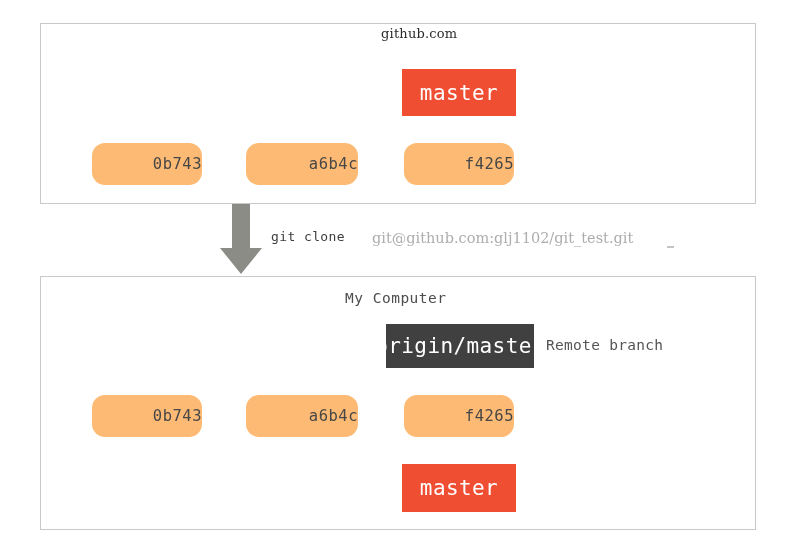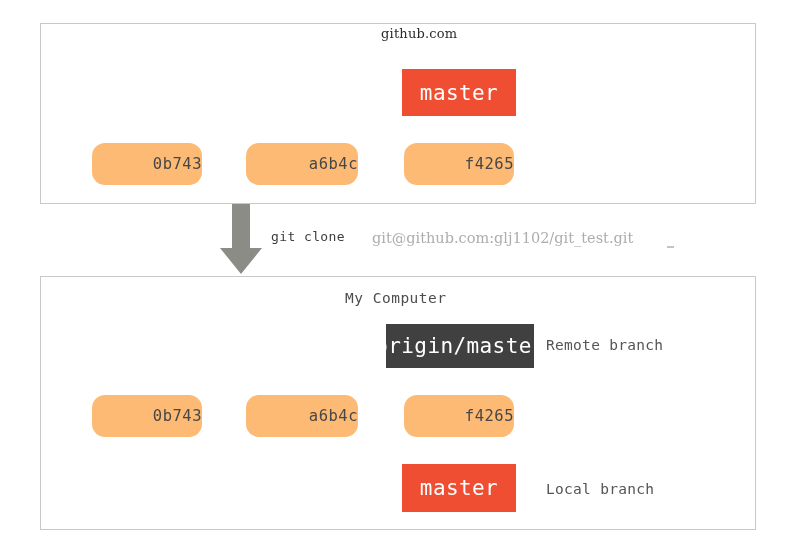--- a/index.html
+++ b/index.html
@@ -206,15 +206,14 @@
   <div class="commit" style="left:246px; top:395px; width:112px;">
     <span>a6b4c</span>
   </div>
   <div class="commit" style="left:404px; top:395px; width:110px;">
     <span>f4265</span>
   </div>
 
   <div class="branchbox" id="local-master-box" style="left:402px; top:464px; width:114px; height:48px; background:#f04e33;">
     <span>master</span>
   </div>
-  <div class="caption" style="left:546px; top:481px;">Local branch</div>
 
 </div>
 
 </body></html>

